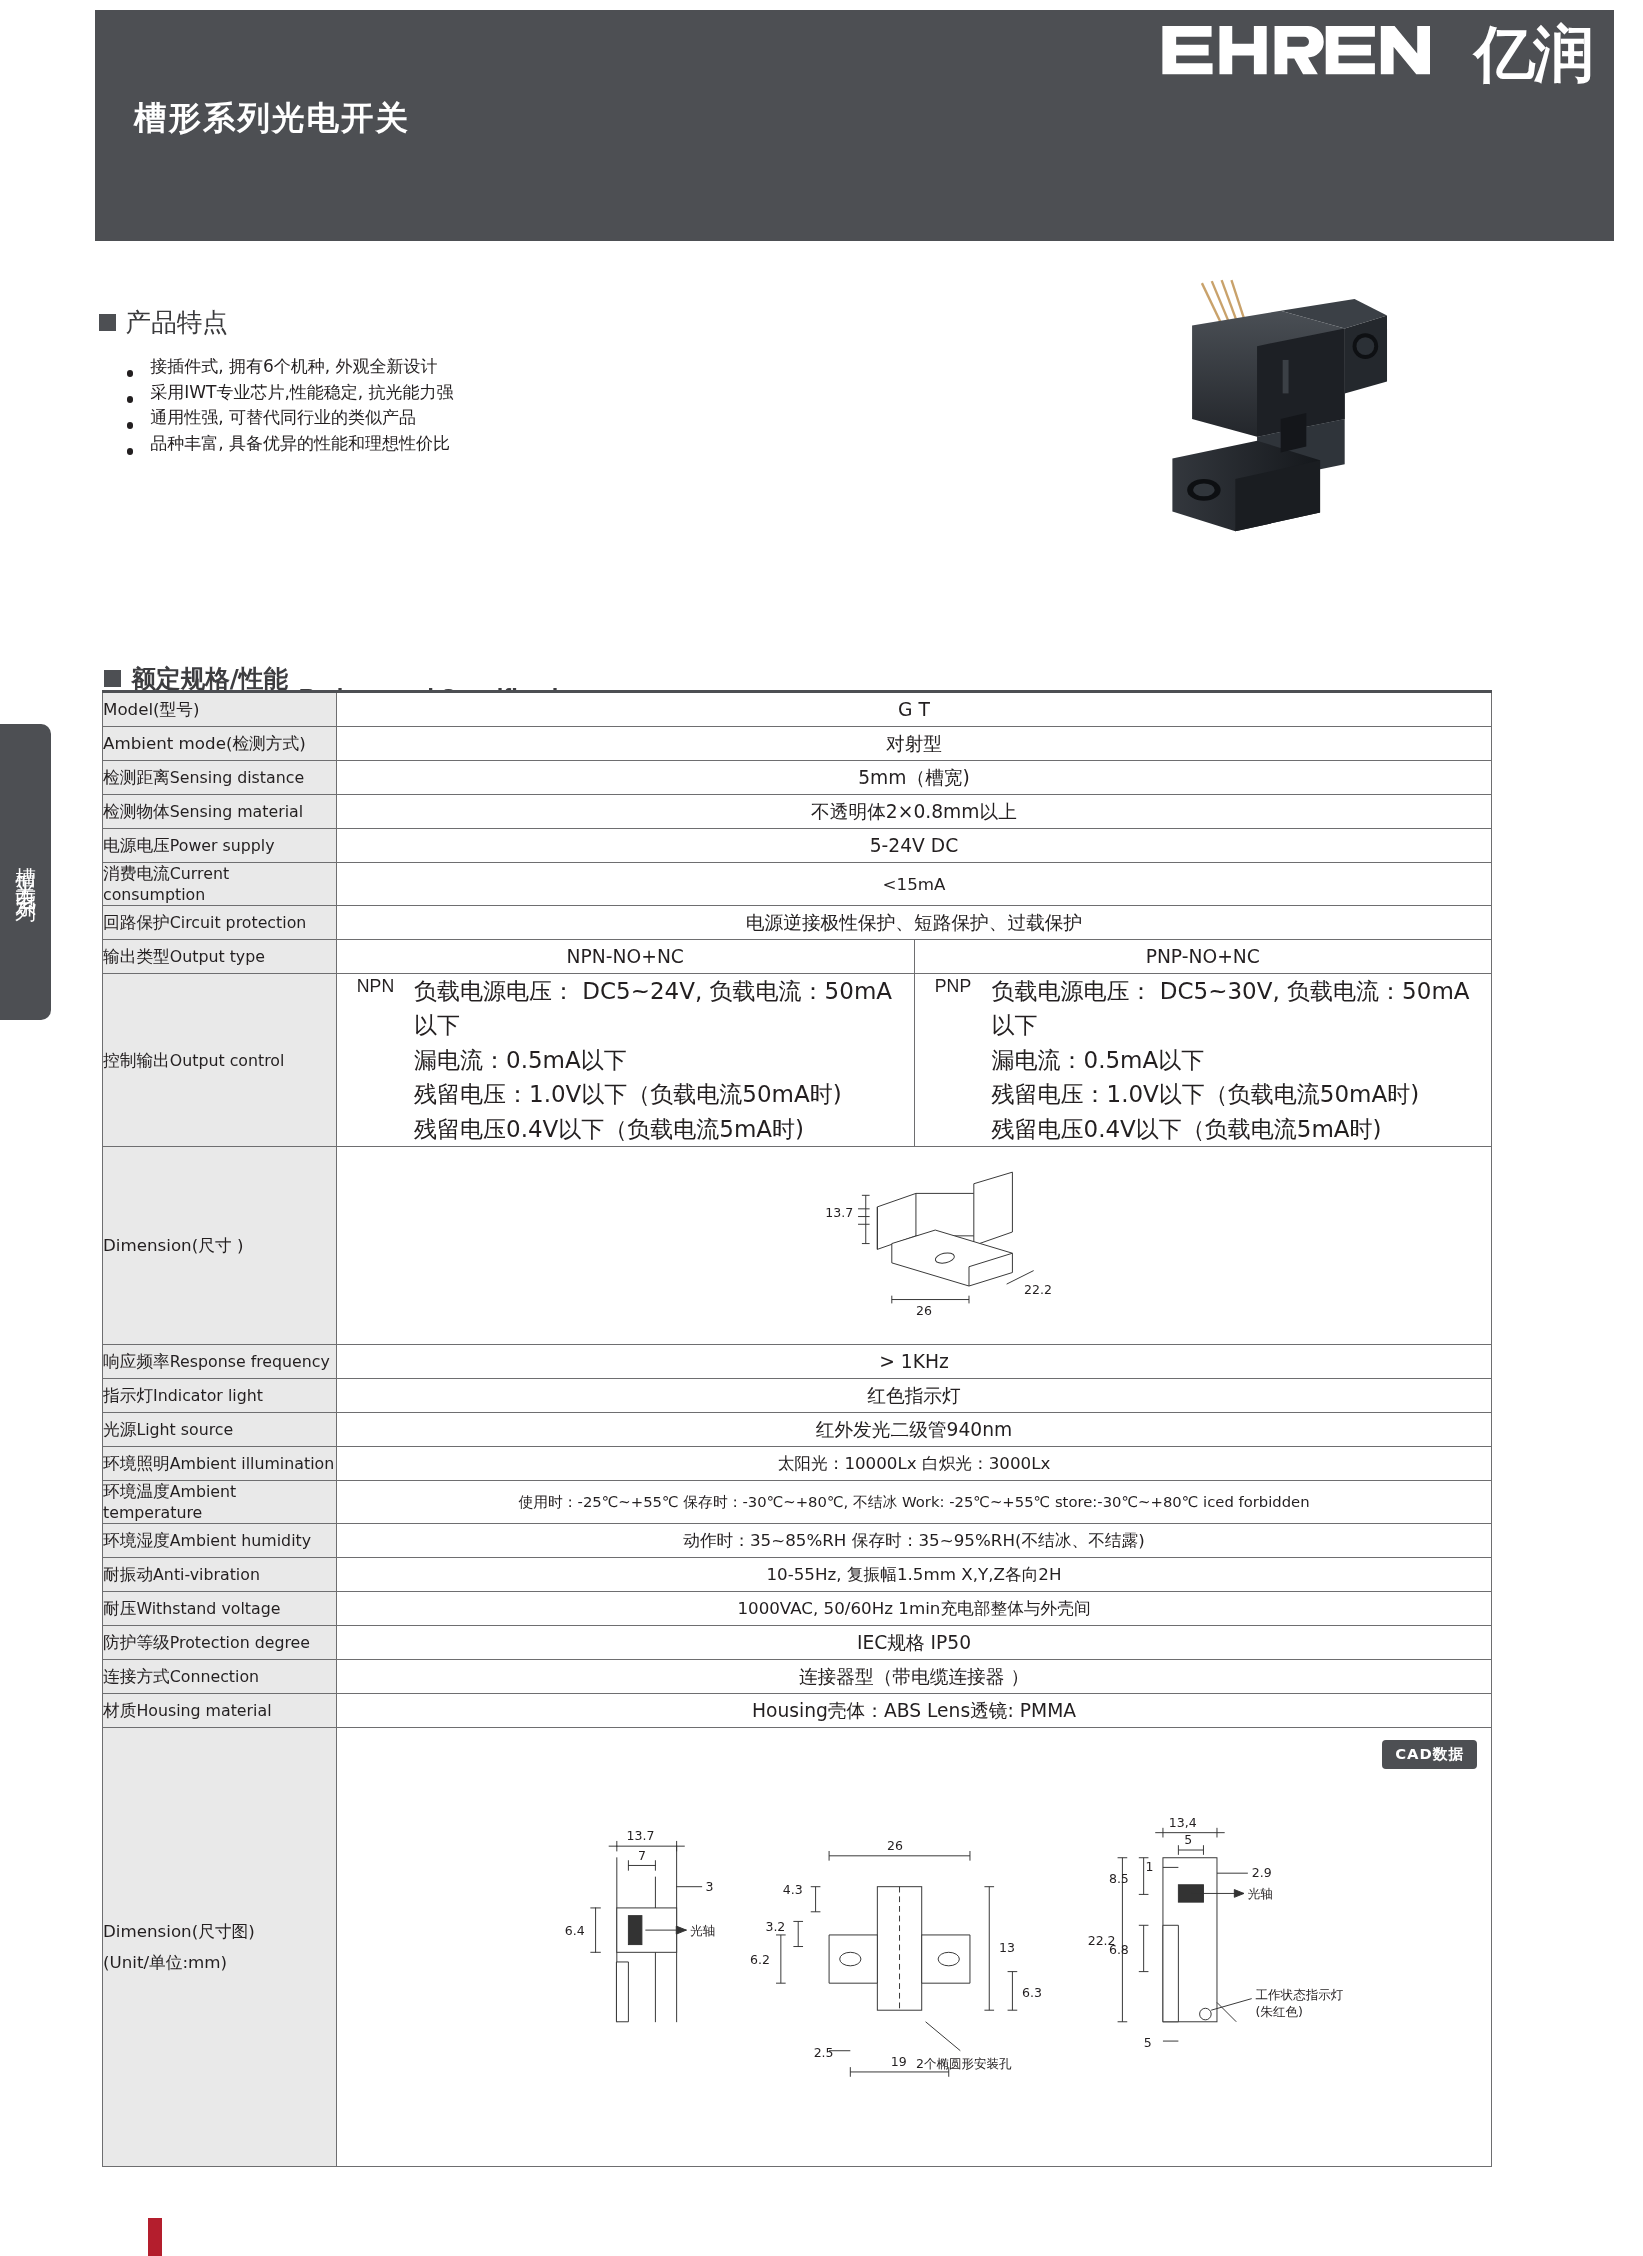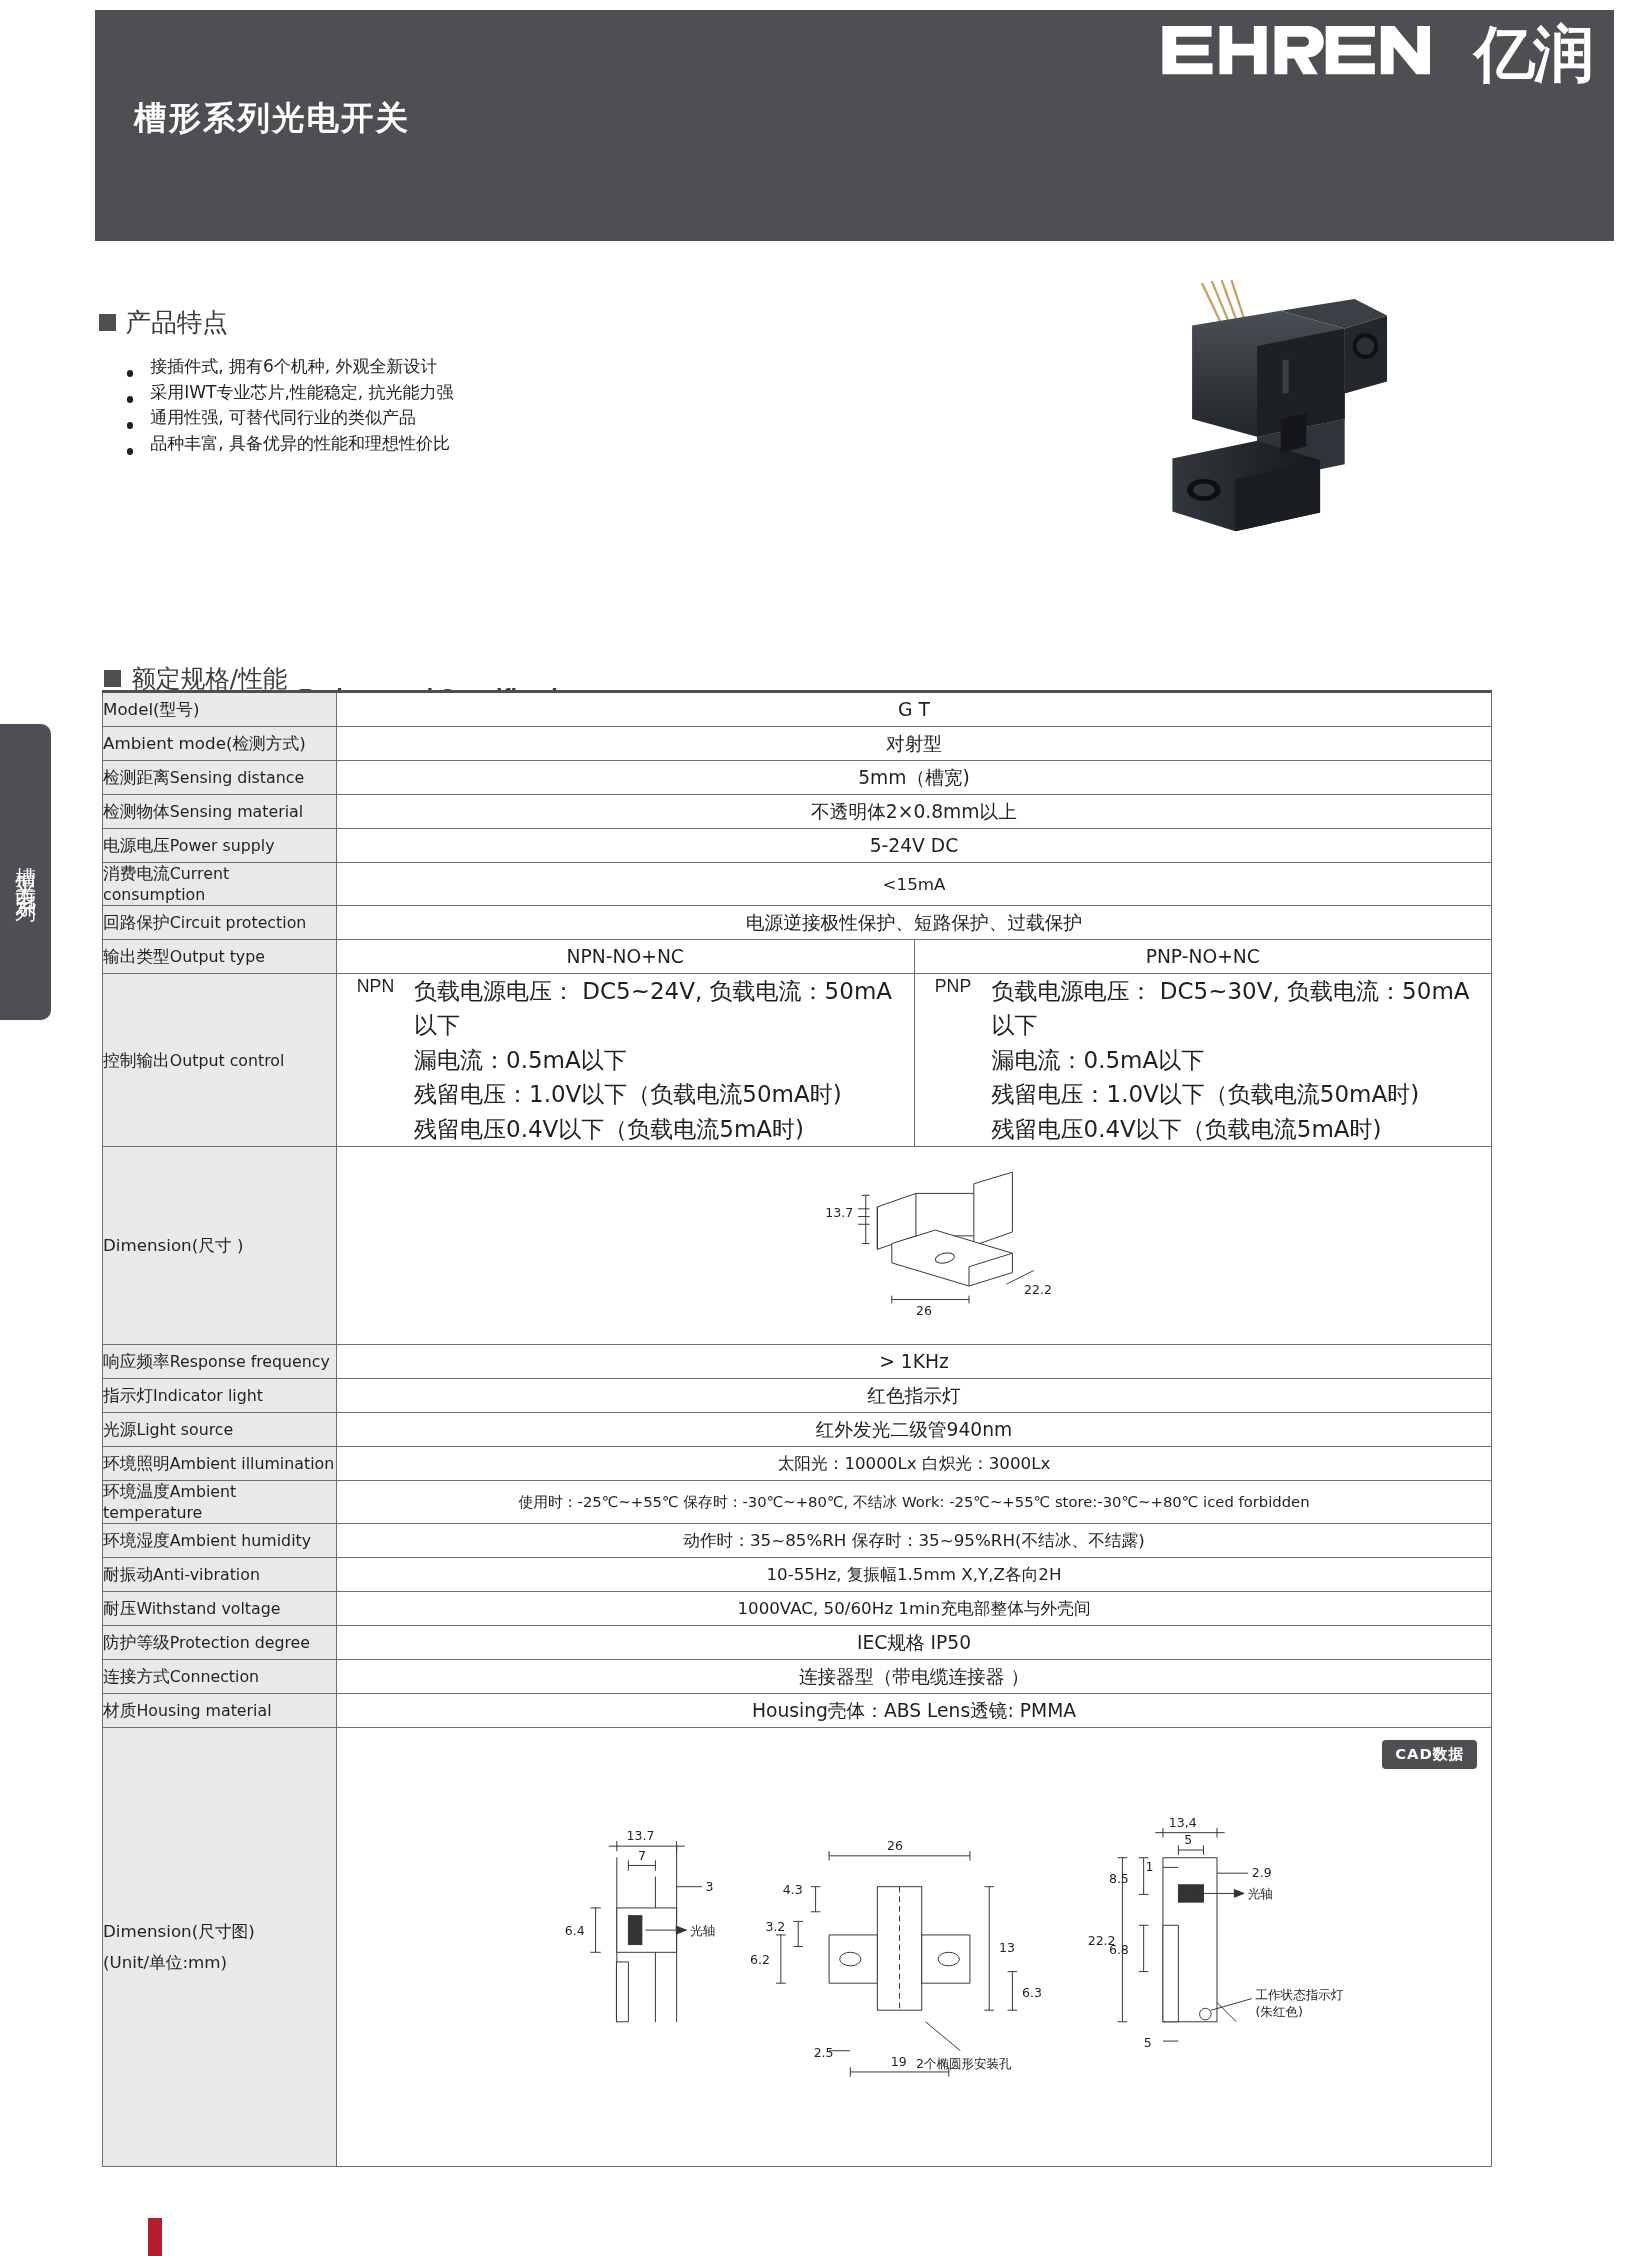--- a/index.html
+++ b/index.html
@@ -56,21 +56,21 @@
     content:"";position:absolute;left:2px;top:16.7px;
     width:6.9px;height:6.9px;border-radius:50%;background:#231f20;
   }
 
   
   .photo{position:absolute;left:1133px;top:271px;width:384px;height:296px;}
 
   
   .spec-head{position:absolute;left:104px;top:645px;display:flex;align-items:center;gap:10.8px;}
   .spec-head .sq{width:16.7px;height:16.7px;}
-  .spec-head .cn{font-size:24.6px;color:#3d3d40;font-weight:normal;font-family:"DejaVu Sans",sans-serif;}
+  .spec-head .cn{font-size:24.6px;color:#3d3d40;font-weight:bold;font-family:"DejaVu Sans",sans-serif;}
   .spec-head .en{font-size:23.6px;color:#3d3d40;font-weight:bold;font-family:"Liberation Sans",sans-serif;margin-top:40px;}
 
   
   .tbl{
     position:absolute;left:102px;top:690px;width:1390px;
     border-collapse:collapse;table-layout:fixed;
   }
   .tbl td{
     border:1px solid #6e6e70;
     padding:0;vertical-align:middle;

